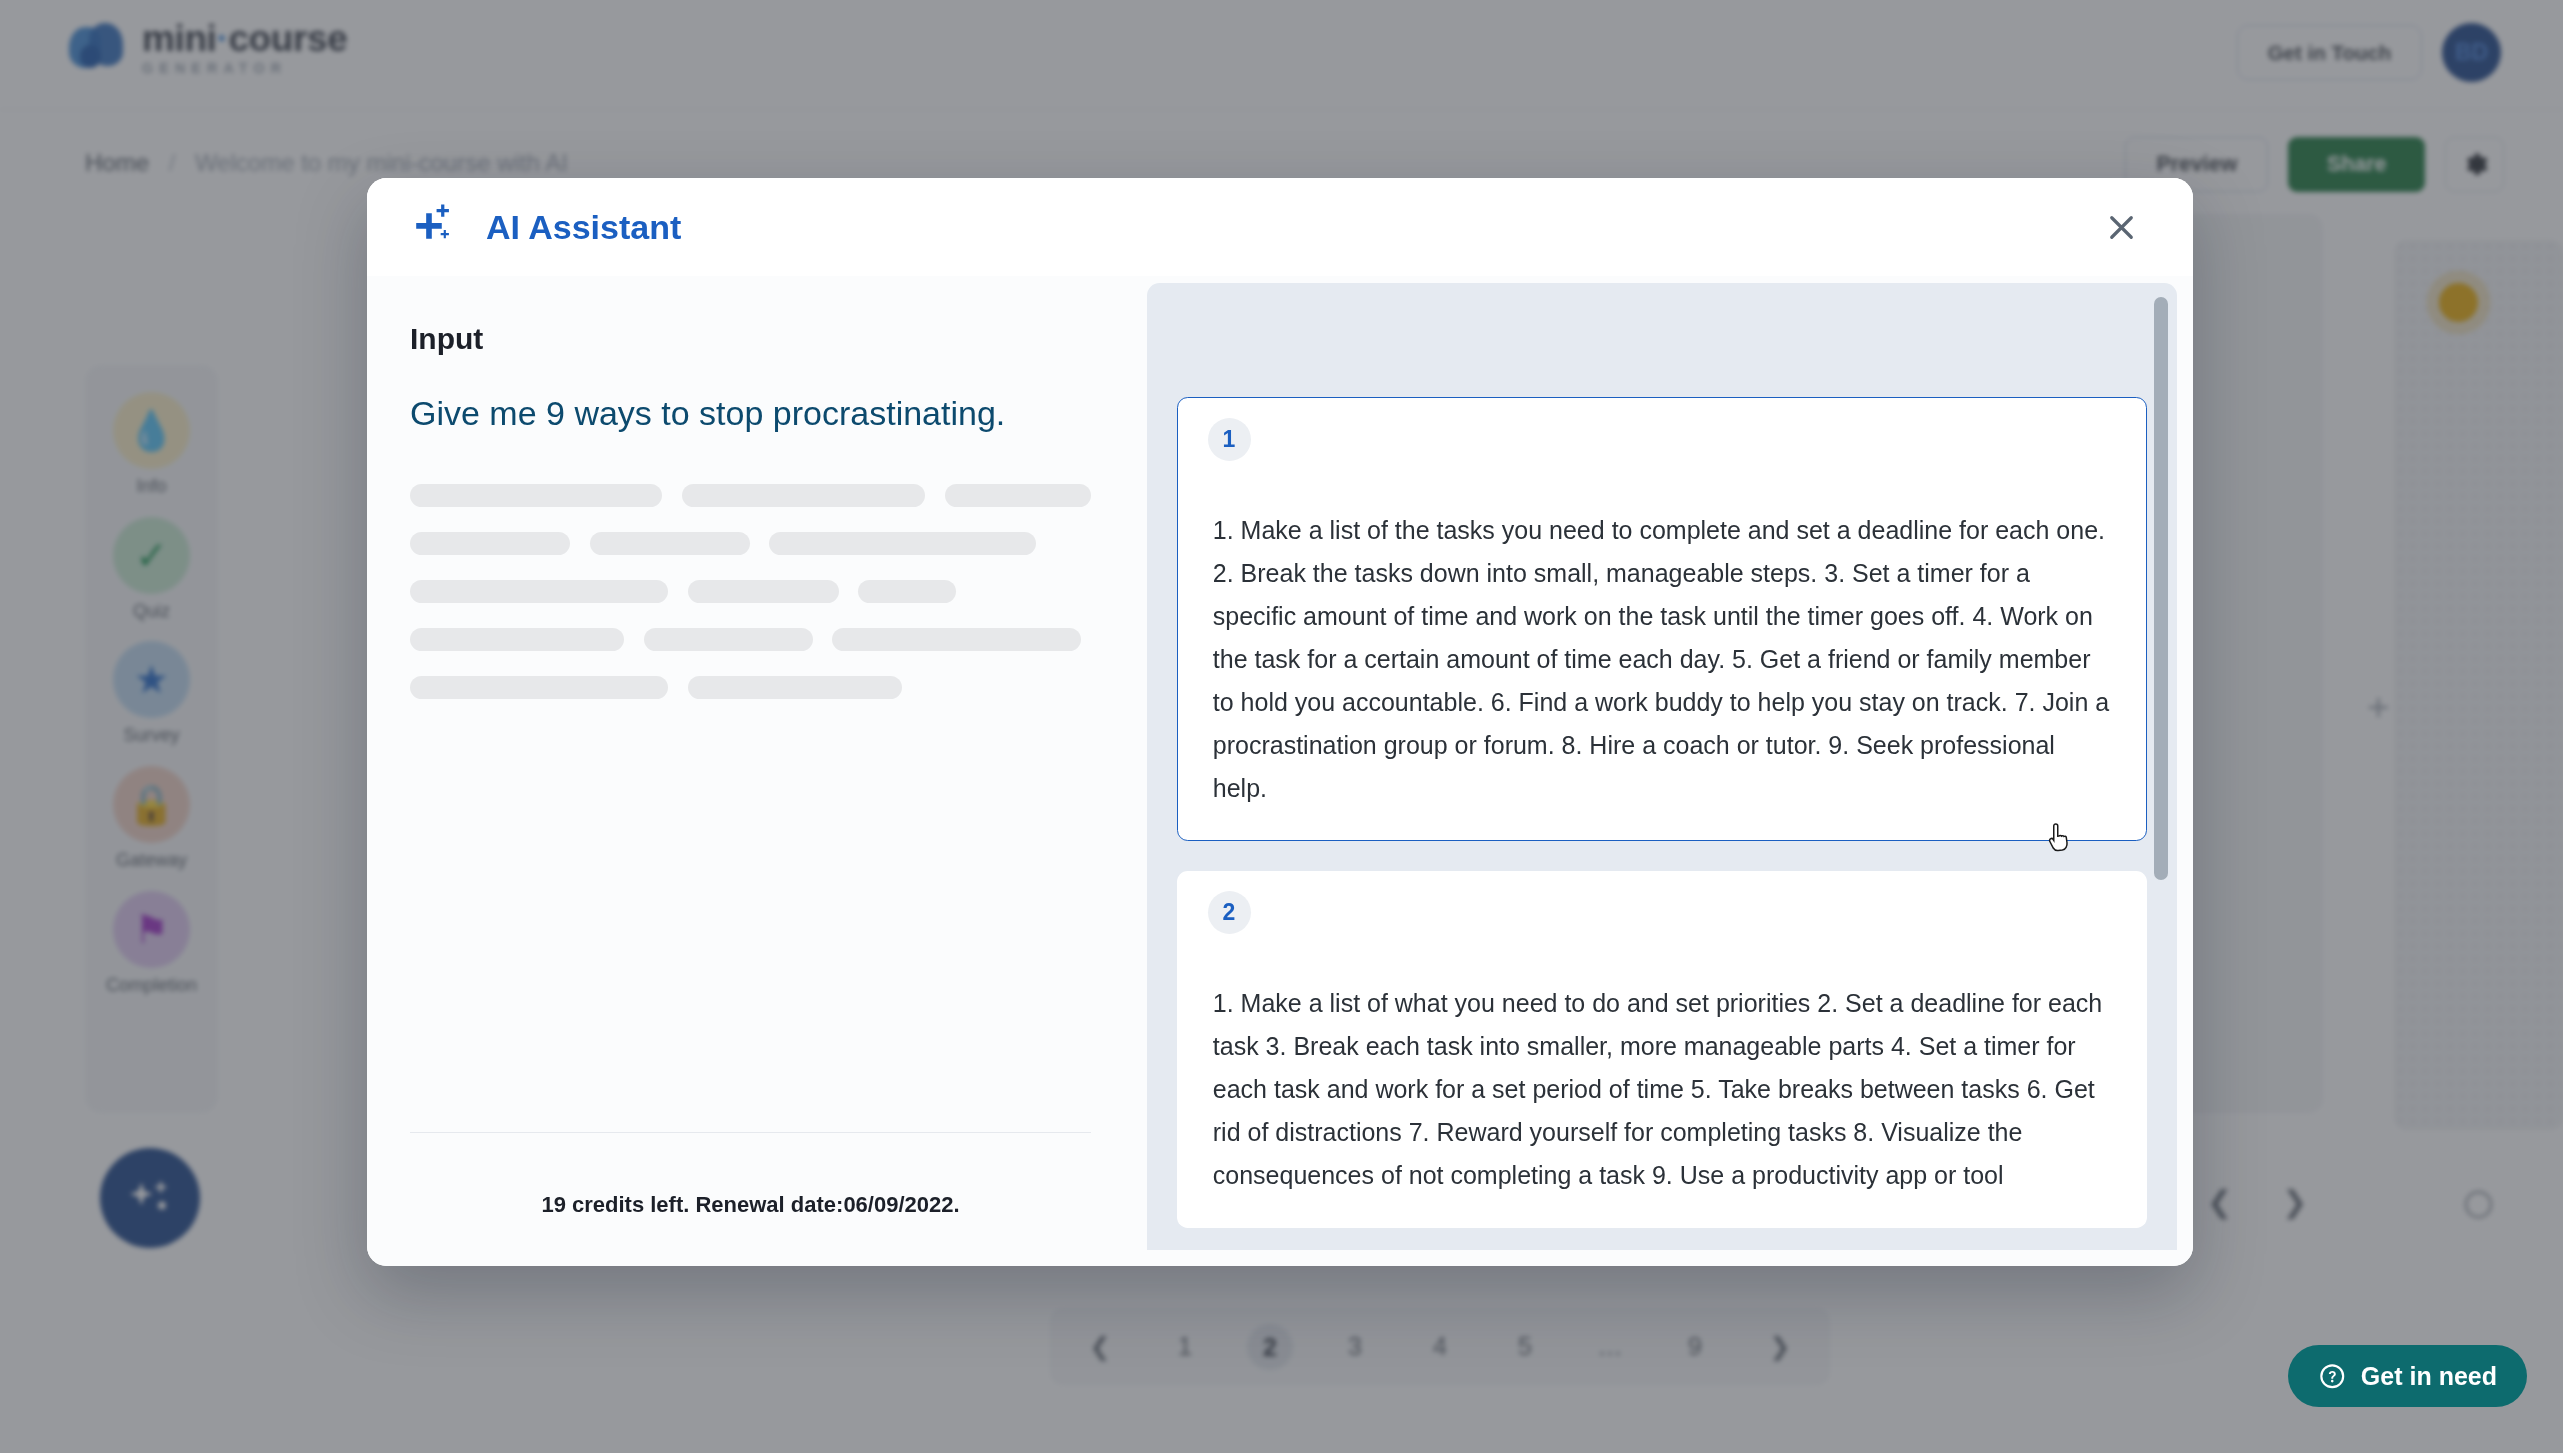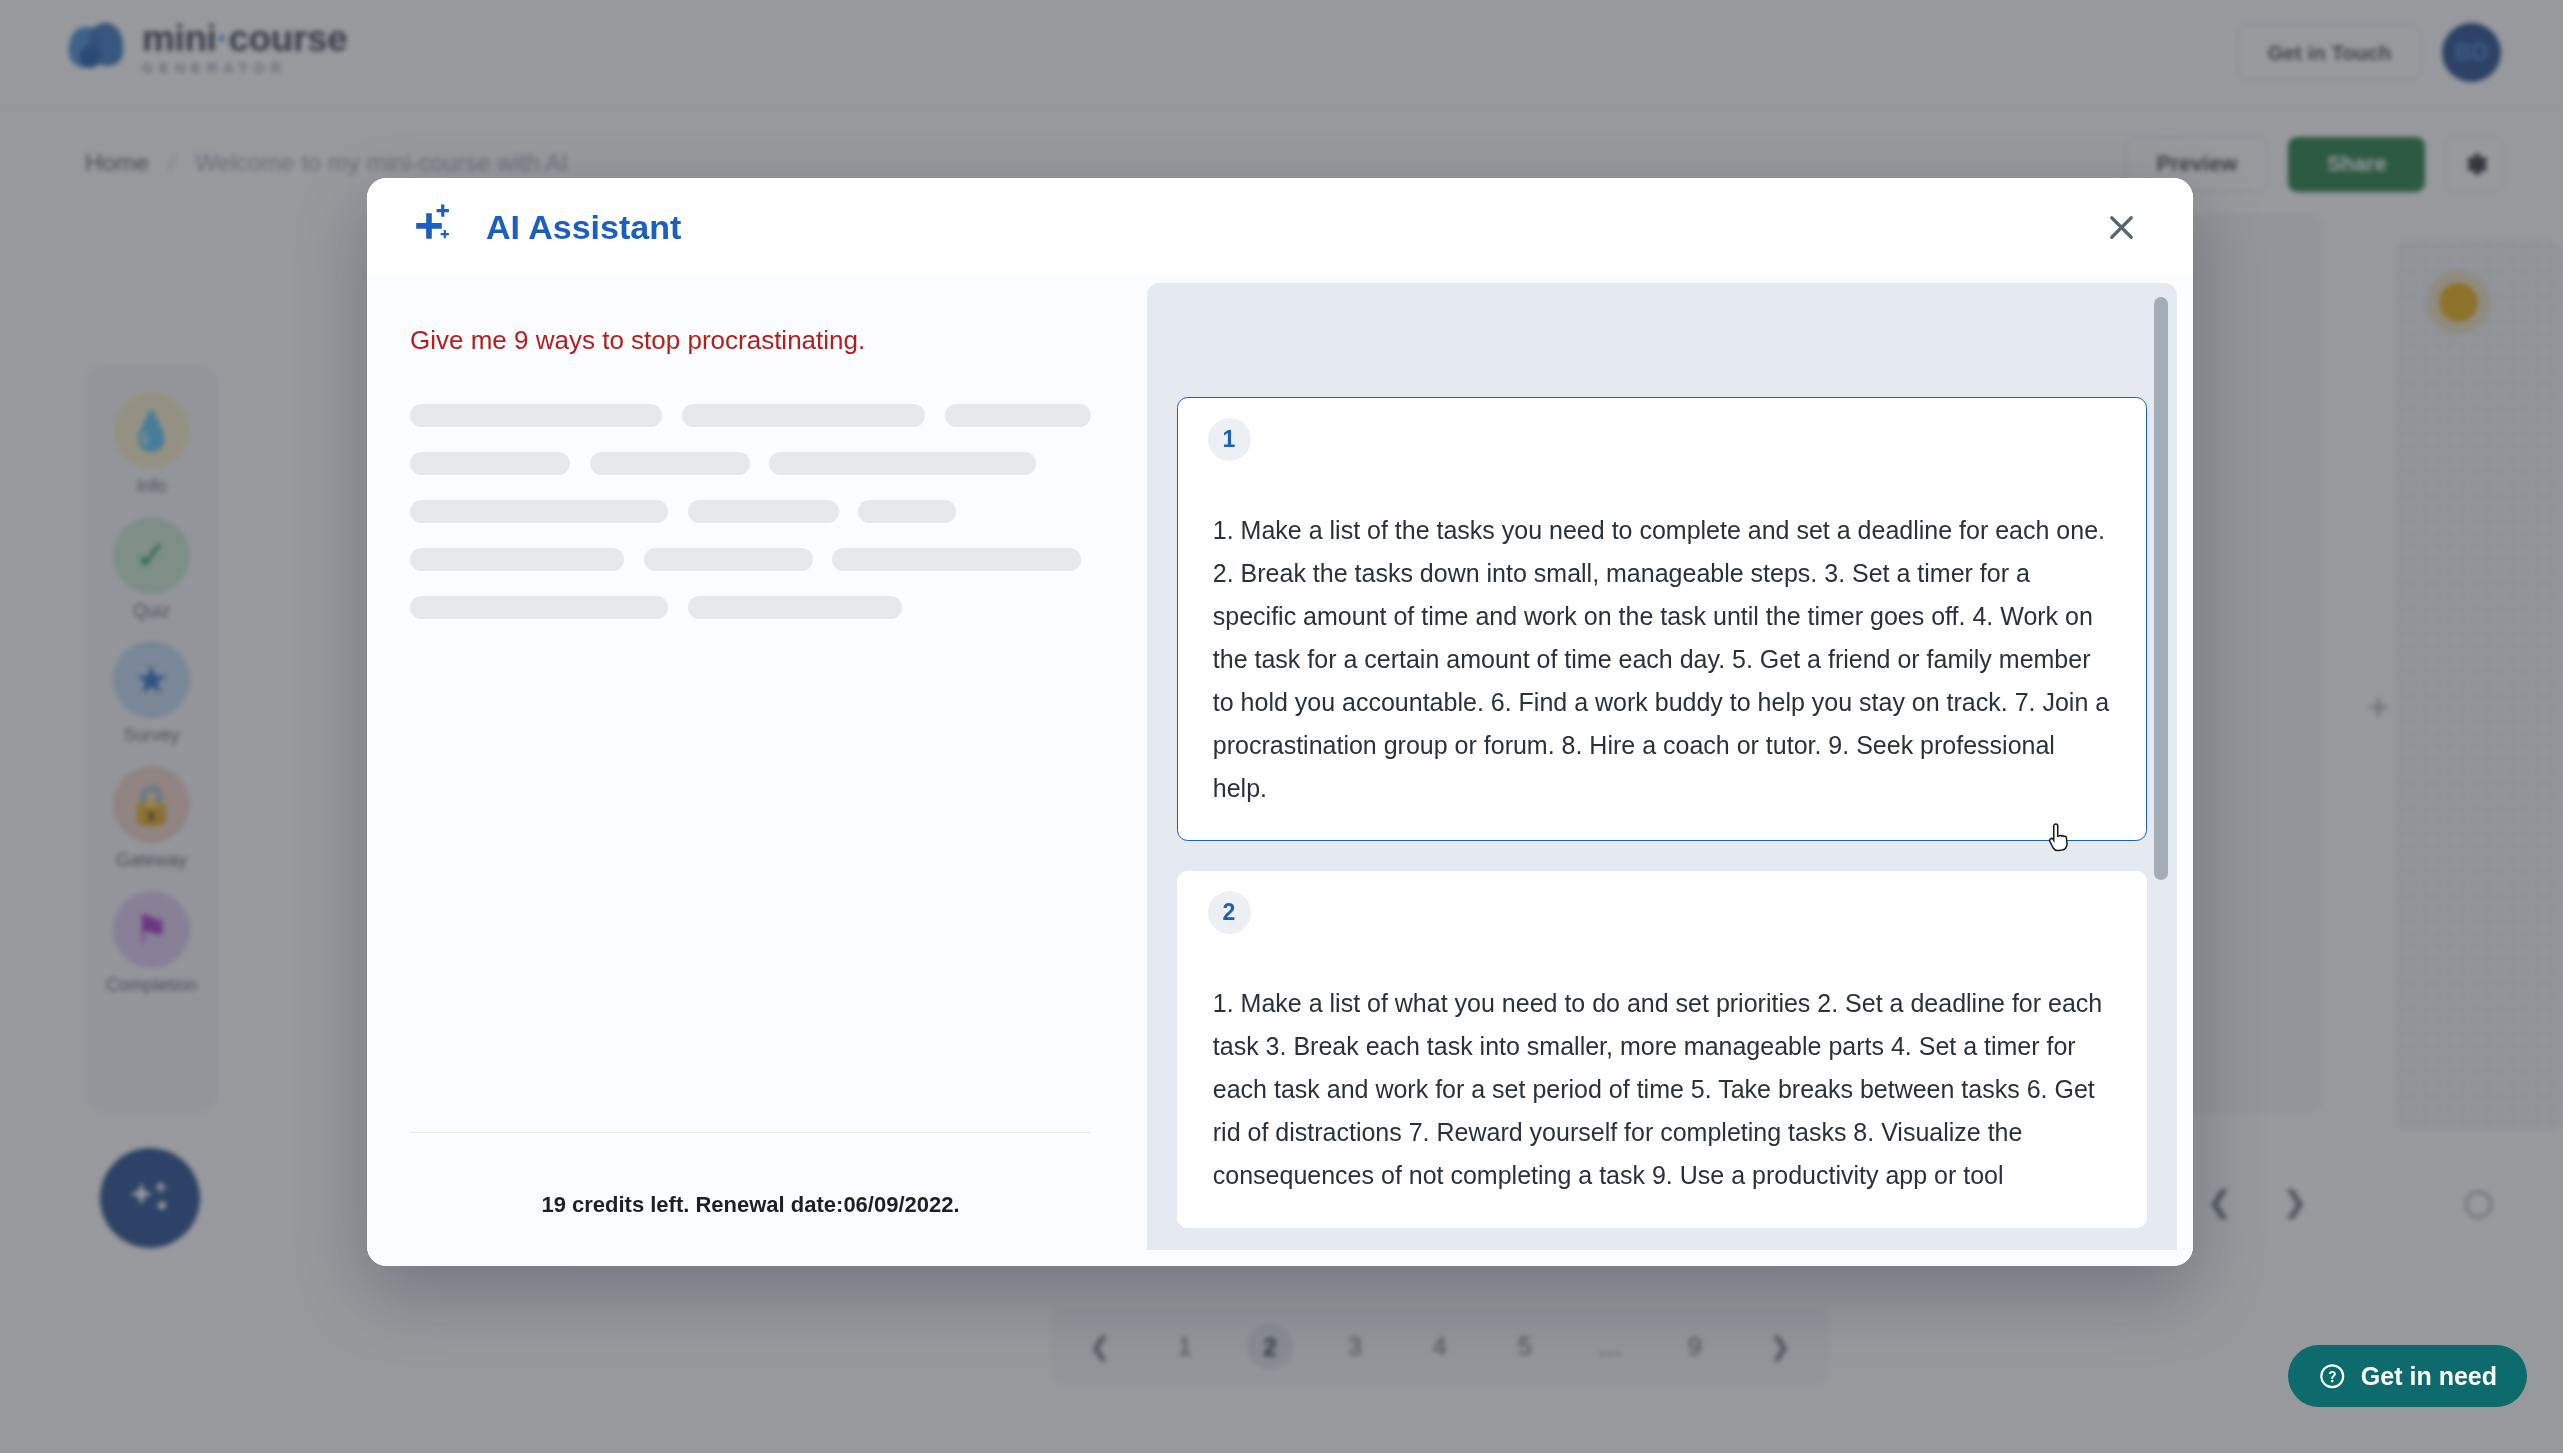--- a/index.html
+++ b/index.html
@@ -191,21 +191,21 @@
     flex: 1 1 auto; display: flex; background: #fbfcfd; position: relative;
     padding: 0 0 0 0;
   }
 
   
   .pane-input {
     width: 767px; flex: 0 0 767px; padding: 46px 43px 0 43px;
     display: flex; flex-direction: column;
   }
   .pane-h { font-size: 30px; font-weight: 700; color: #1c2029; margin-bottom: 34px; }
-  .prompt-text { font-size: 26px; color: #b91c1c; line-height: 1.4; }
+  .prompt-text { font-size: 34px; color: #0c4a6e; line-height: 1.4; }
   .skeleton { margin-top: 46px; display: flex; flex-direction: column; gap: 25px; }
   .sk-row { display: flex; gap: 19.6px; }
   .sk {
     height: 23px; border-radius: 11.6px; background: #e7e8ea;
   }
   .credits-wrap {
     margin-top: auto; padding-bottom: 48px;
   }
   .credits-div { height: 0.9px; background: #e6e9ee; margin-bottom: 59px; }
   .credits-txt {
@@ -364,20 +364,21 @@
     <div class="modal-close">
       <svg width="39" height="39" viewBox="0 0 24 24">
         <path stroke="#5a6572" stroke-width="2" stroke-linecap="round" d="M6 6l12 12M18 6L6 18"></path>
       </svg>
     </div>
   </div>
 
   <div class="modal-body">
 
     <div class="pane-input">
+      <div class="pane-h">Input</div>
       <div class="prompt-text">Give me 9 ways to stop procrastinating.</div>
 
       <div class="skeleton">
         <div class="sk-row">
           <div class="sk" style="width:276px;"></div>
             <div class="sk" style="width:267px;"></div>
             <div class="sk" style="width:160px;"></div>
         </div>
         <div class="sk-row">
           <div class="sk" style="width:160px;"></div>

